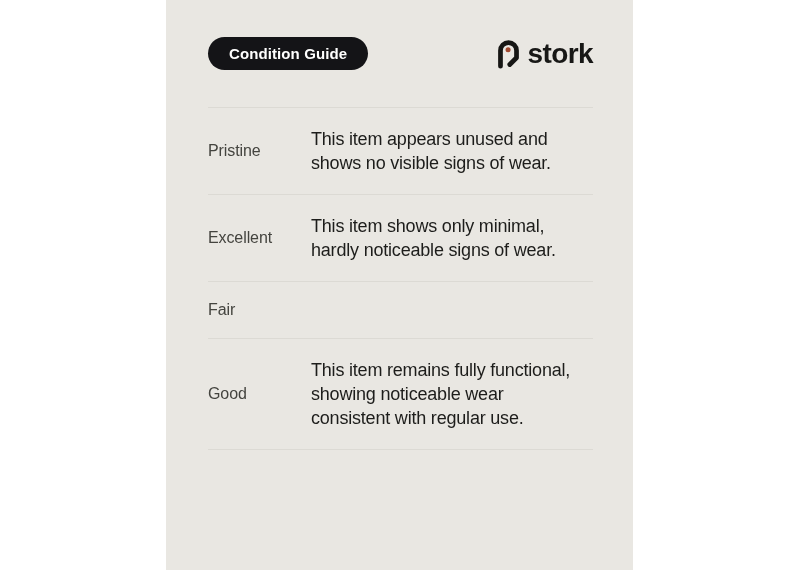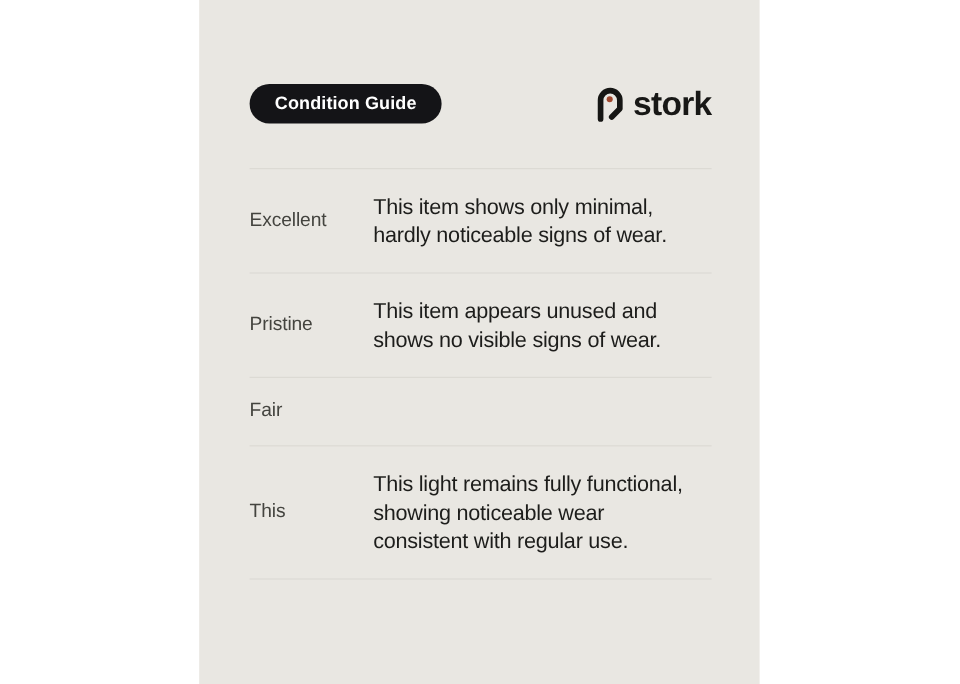--- a/index.html
+++ b/index.html
@@ -10,21 +10,21 @@
     overflow: hidden;
   }
   .card {
     margin-left: 166px;
     width: 467px;
     height: 570px;
     background: #e9e7e2;
     padding: 0 40px 0 42px;
   }
   .header {
-    padding-top: 70px;
+    padding-top: 37px;
     display: flex;
     align-items: center;
     justify-content: space-between;
   }
   .badge {
     background: #141417;
     color: #ffffff;
     border: none;
     border-radius: 17px;
     height: 33px;
@@ -90,36 +90,36 @@
           <circle cx="15.5" cy="14.5" r="3" fill="#a0482f"></circle>
         </svg>
       </span>
       <span class="brand-name">stork</span>
     </div>
   </div>
 
   <div class="table">
 
     <div class="row">
+      <div class="row-label">Pristine</div>
+      <div class="row-desc">This item appears unused and
+shows no visible signs of wear.</div>
+    </div>
+
+    <div class="row">
       <div class="row-label">Excellent</div>
       <div class="row-desc">This item shows only minimal,
 hardly noticeable signs of wear.</div>
-    </div>
-
-    <div class="row">
-      <div class="row-label">Pristine</div>
-      <div class="row-desc">This item appears unused and
-shows no visible signs of wear.</div>
     </div>
 
     <div class="row">
       <div class="row-label">Fair</div>
     </div>
 
     <div class="row">
-      <div class="row-label">This</div>
-      <div class="row-desc">This light remains fully functional,
+      <div class="row-label">Good</div>
+      <div class="row-desc">This item remains fully functional,
 showing noticeable wear
 consistent with regular use.</div>
     </div>
 
   </div>
 </div>
 
 </body></html>

